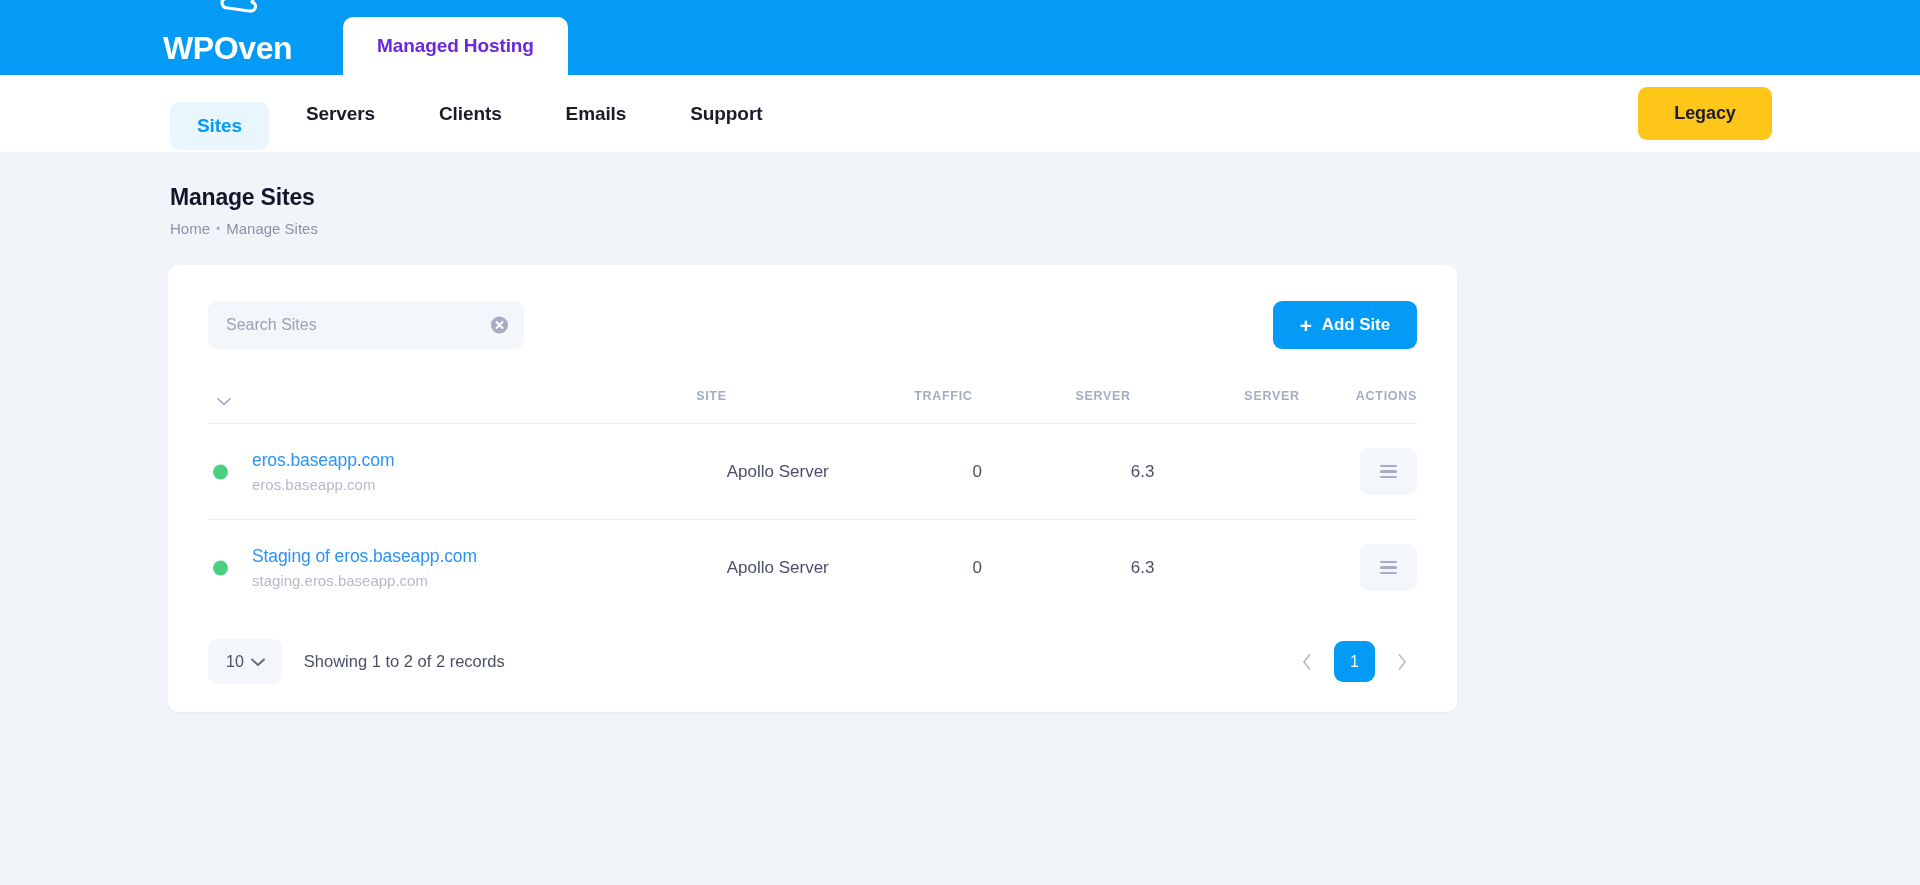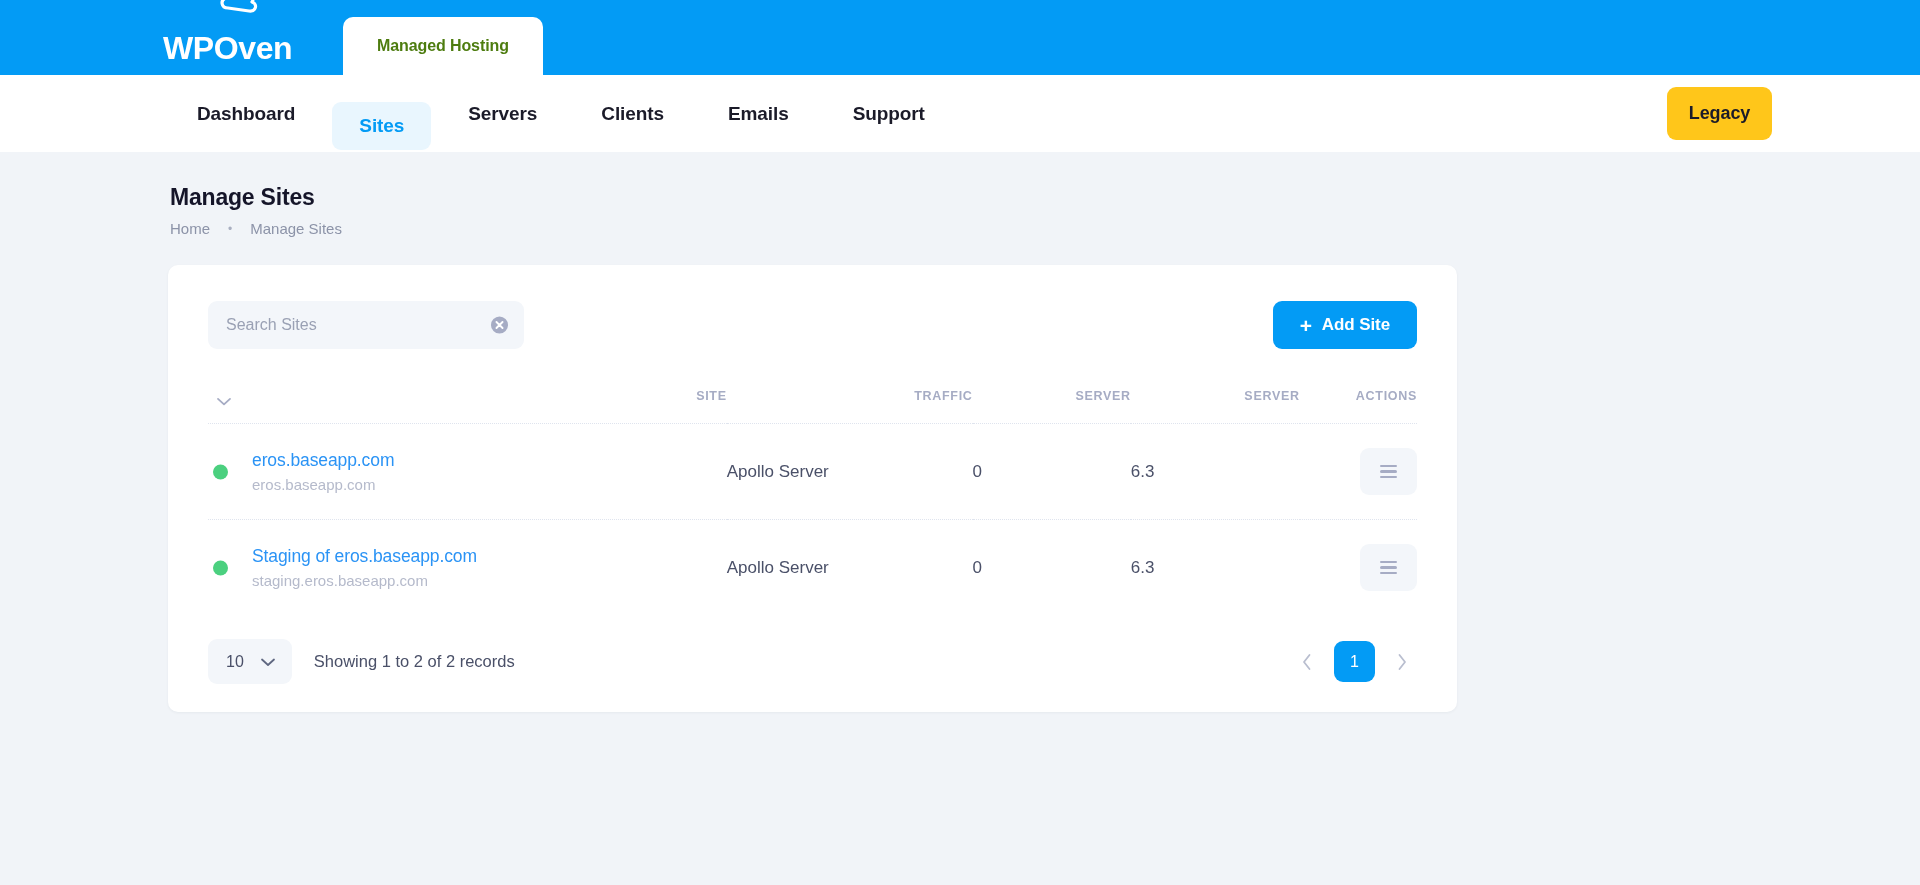--- a/index.html
+++ b/index.html
@@ -54,23 +54,23 @@
     align-items: flex-end;
   }
   .tab-active {
     background: #ffffff;
     border-radius: 10px 10px 0 0;
     height: 58px;
     padding: 0 34px;
     display: flex;
     align-items: center;
     justify-content: center;
-    font-size: 16px;
-    font-weight: 700;
-    color: #4d7c0f;
+    font-size: 19px;
+    font-weight: 700;
+    color: #6d28d9;
     letter-spacing: -0.1px;
   }
   .account-area {
     position: absolute;
     right: 136px;
     top: 50%;
     transform: translateY(-50%);
     display: flex;
     align-items: center;
     gap: 16px;
@@ -134,21 +134,21 @@
   .legacy-btn {
     position: absolute;
     right: 148px;
     background: #FFC61A;
     color: #1B1B29;
     border: none;
     font-family: inherit;
     font-size: 18px;
     font-weight: 700;
     padding: 16px 0;
-    width: 105px;
+    width: 134px;
     border-radius: 9px;
     cursor: pointer;
     letter-spacing: -0.1px;
   }
 
   
   .page-head {
     padding: 32px 0 0 170px;
   }
   .page-title {
@@ -156,21 +156,21 @@
     font-weight: 700;
     color: #151529;
     letter-spacing: -0.2px;
   }
   .breadcrumb {
     margin-top: 9px;
     font-size: 15px;
     color: #8C93A8;
     display: flex;
     align-items: center;
-    gap: 18px;
+    gap: 6px;
   }
   .breadcrumb .crumb { cursor: pointer; }
   .breadcrumb .sep { font-size: 12px; color: #A9AFC0; }
   .breadcrumb .crumb.current { color: #8C93A8; }
 
   
   .card {
     margin: 28px 0 0 168px;
     width: 1289px;
     background: #ffffff;
@@ -329,21 +329,21 @@
     margin-top: 24px;
   }
   .footer-left {
     display: flex;
     align-items: center;
     gap: 22px;
   }
   .page-size {
     display: flex;
     align-items: center;
-    gap: 16px;
+    gap: 6px;
     background: #F3F6FA;
     border-radius: 9px;
     height: 45px;
     padding: 0 16px 0 18px;
     cursor: pointer;
   }
   .page-size-value {
     font-size: 16px;
     color: #4A5068;
   }
@@ -391,21 +391,20 @@
   </div>
 
   <div class="tab-strip">
     <div class="tab-active">Managed Hosting</div>
   </div>
 
 </div>
 
 <div class="navbar">
   <div class="nav-items">
-    <div class="nav-item">Dashboard</div>
     <div class="nav-item active">Sites</div>
     <div class="nav-item">Servers</div>
     <div class="nav-item">Clients</div>
     <div class="nav-item">Emails</div>
     <div class="nav-item">Support</div>
   </div>
   <button class="legacy-btn">Legacy</button>
 </div>
 
 <div class="page-head">

